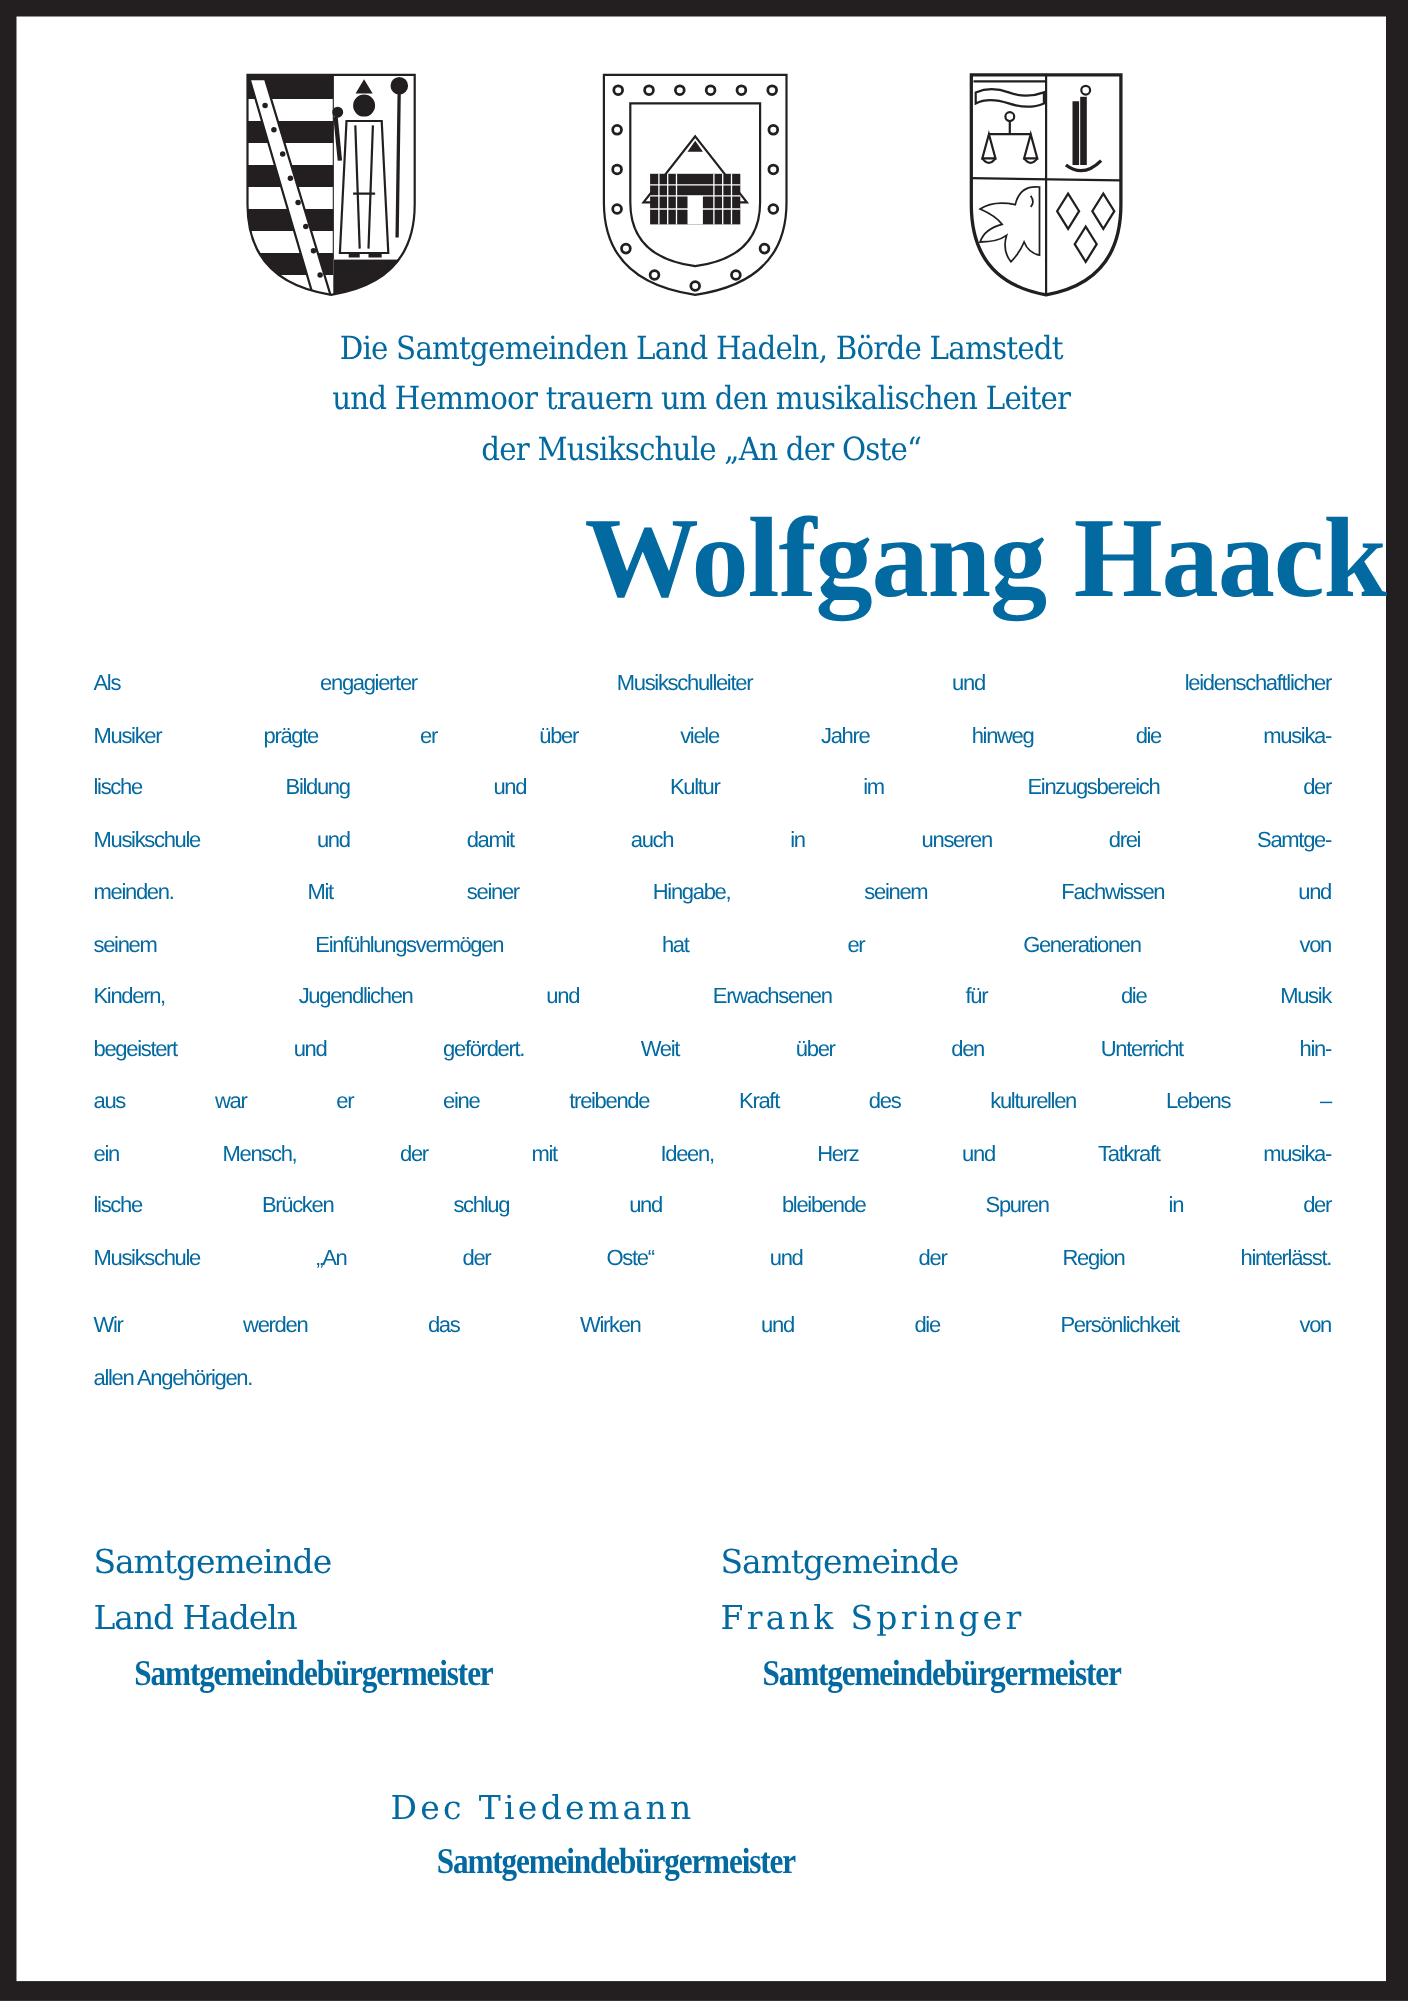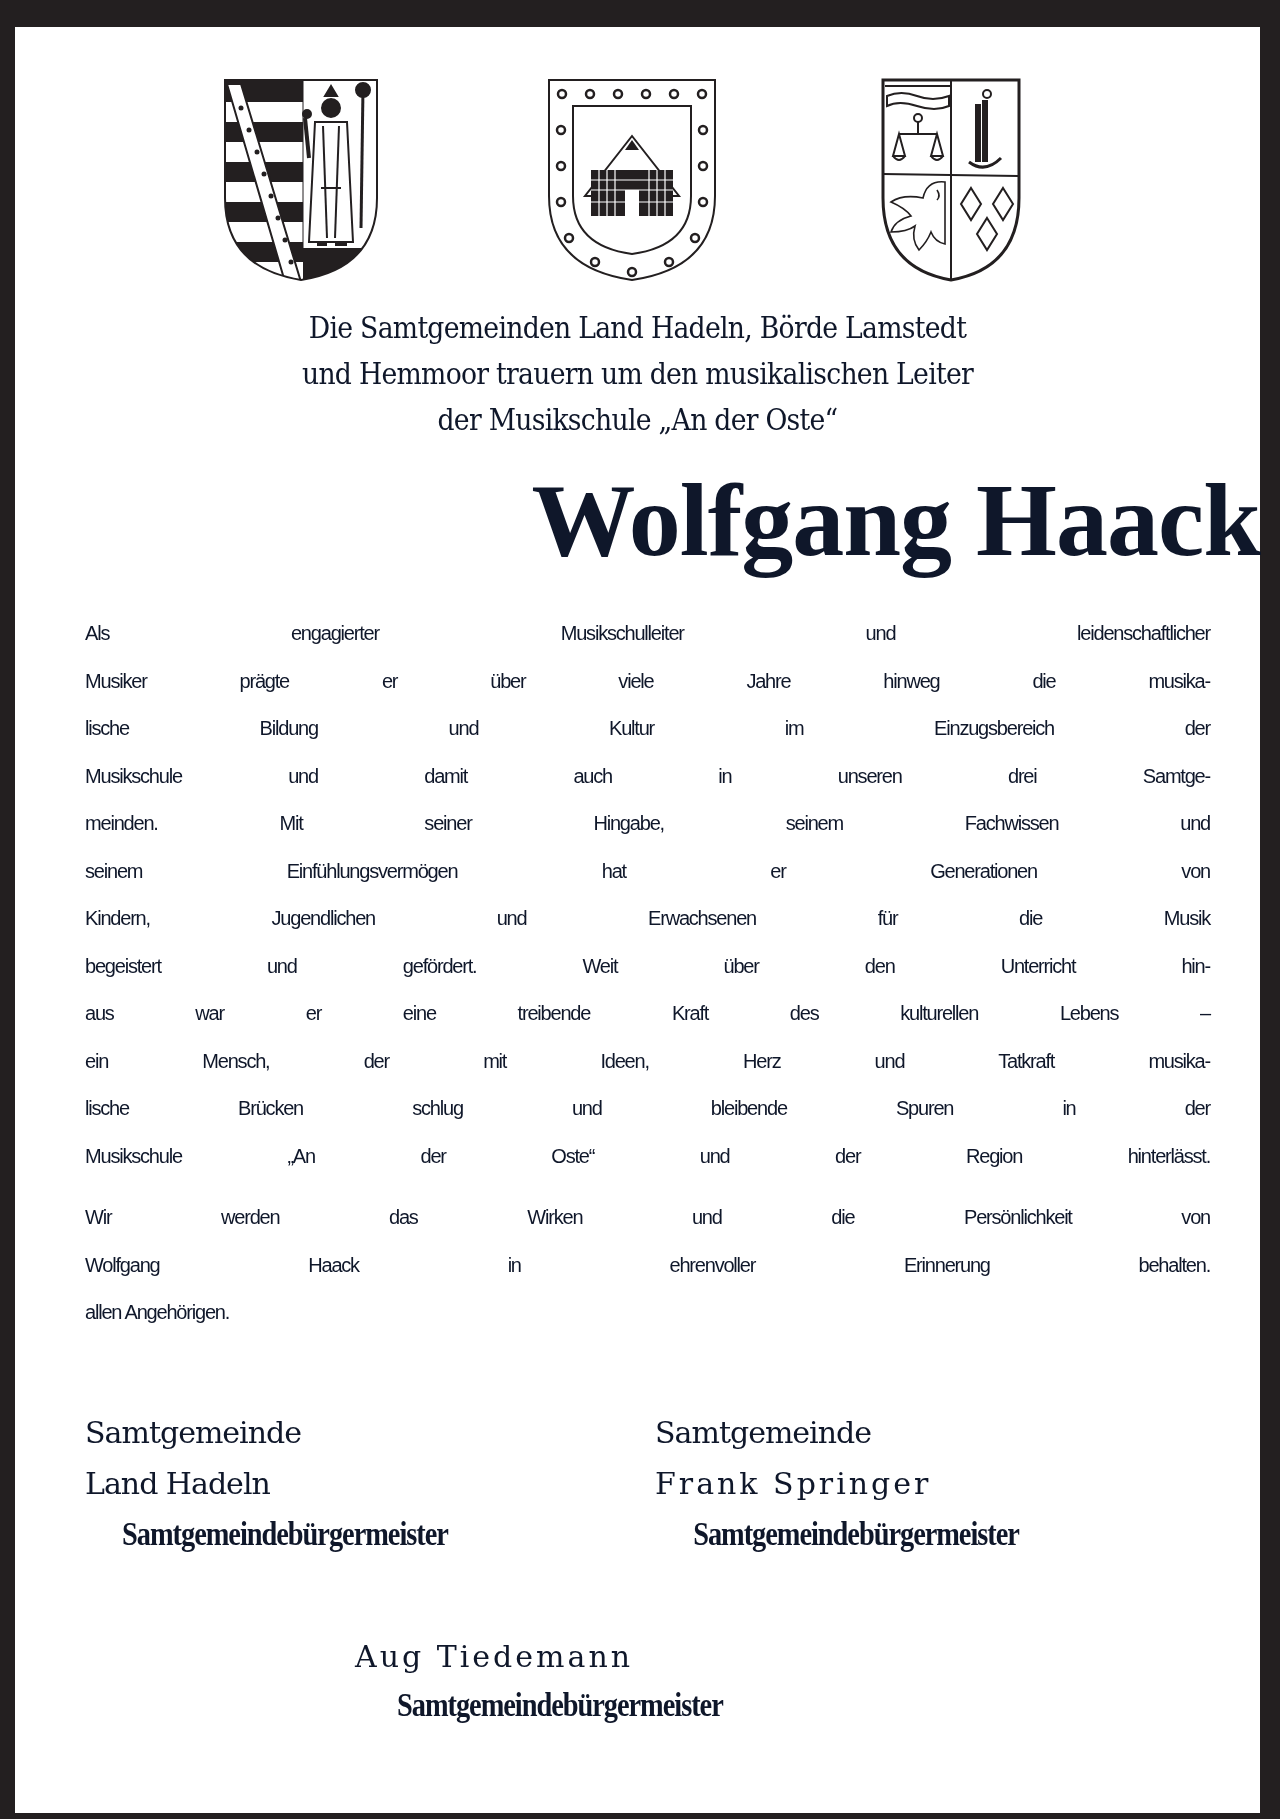--- a/index.html
+++ b/index.html
@@ -4,24 +4,24 @@
 <style>
   html, body { margin: 0; padding: 0; }
   body {
     width: 1280px; height: 1819px;
     background: #231f20;
     position: relative;
     overflow: hidden;
   }
   .page {
     position: absolute;
-    left: 15px; top: 27px;
+    left: 15px; top: 15px;
     width: 1245px; height: 1786px;
     background: #ffffff;
-    color: #0f172a;
+    color: #0369a1;
     font-family: "DejaVu Serif", "Liberation Serif", serif;
   }
   .crests {
     position: absolute; top: 38px; left: 0; width: 100%; height: 220px;
   }
   .crest { position: absolute; top: 13px; }
   .crest svg { display: block; }
   .crest-1 { left: 208px; }
   .crest-2 { left: 532px; }
   .crest-3 { left: 866px; }
@@ -223,34 +223,33 @@
     <span class="line">Kindern, Jugendlichen und Erwachsenen für die Musik</span>
     <span class="line">begeistert und gefördert. Weit über den Unterricht hin-</span>
     <span class="line">aus war er eine treibende Kraft des kulturellen Lebens –</span>
     <span class="line">ein Mensch, der mit Ideen, Herz und Tatkraft musika-</span>
     <span class="line">lische Brücken schlug und bleibende Spuren in der</span>
     <span class="line">Musikschule „An der Oste“ und der Region hinterlässt.</span>
   </div>
 
   <div class="body-text para-2">
     <span class="line">Wir werden das Wirken und die Persönlichkeit von</span>
-    <span class="line">Wolfgang Haack in ehrenvoller Erinnerung behalten.</span>
     <span class="line last">allen Angehörigen.</span>
   </div>
 
   <div class="sign sign-1">
     <span class="l">Samtgemeinde</span>
     <span class="l">Land Hadeln</span>
     <span class="l title">Samtgemeindebürgermeister</span>
   </div>
 
   <div class="sign sign-2">
     <span class="l">Samtgemeinde</span>
     <span class="l spaced">Frank Springer</span>
     <span class="l title">Samtgemeindebürgermeister</span>
   </div>
 
   <div class="sign sign-3">
-    <span class="l spaced">Aug Tiedemann</span>
+    <span class="l spaced">Dec Tiedemann</span>
     <span class="l title">Samtgemeindebürgermeister</span>
   </div>
 
 </div>
 
 </body></html>

